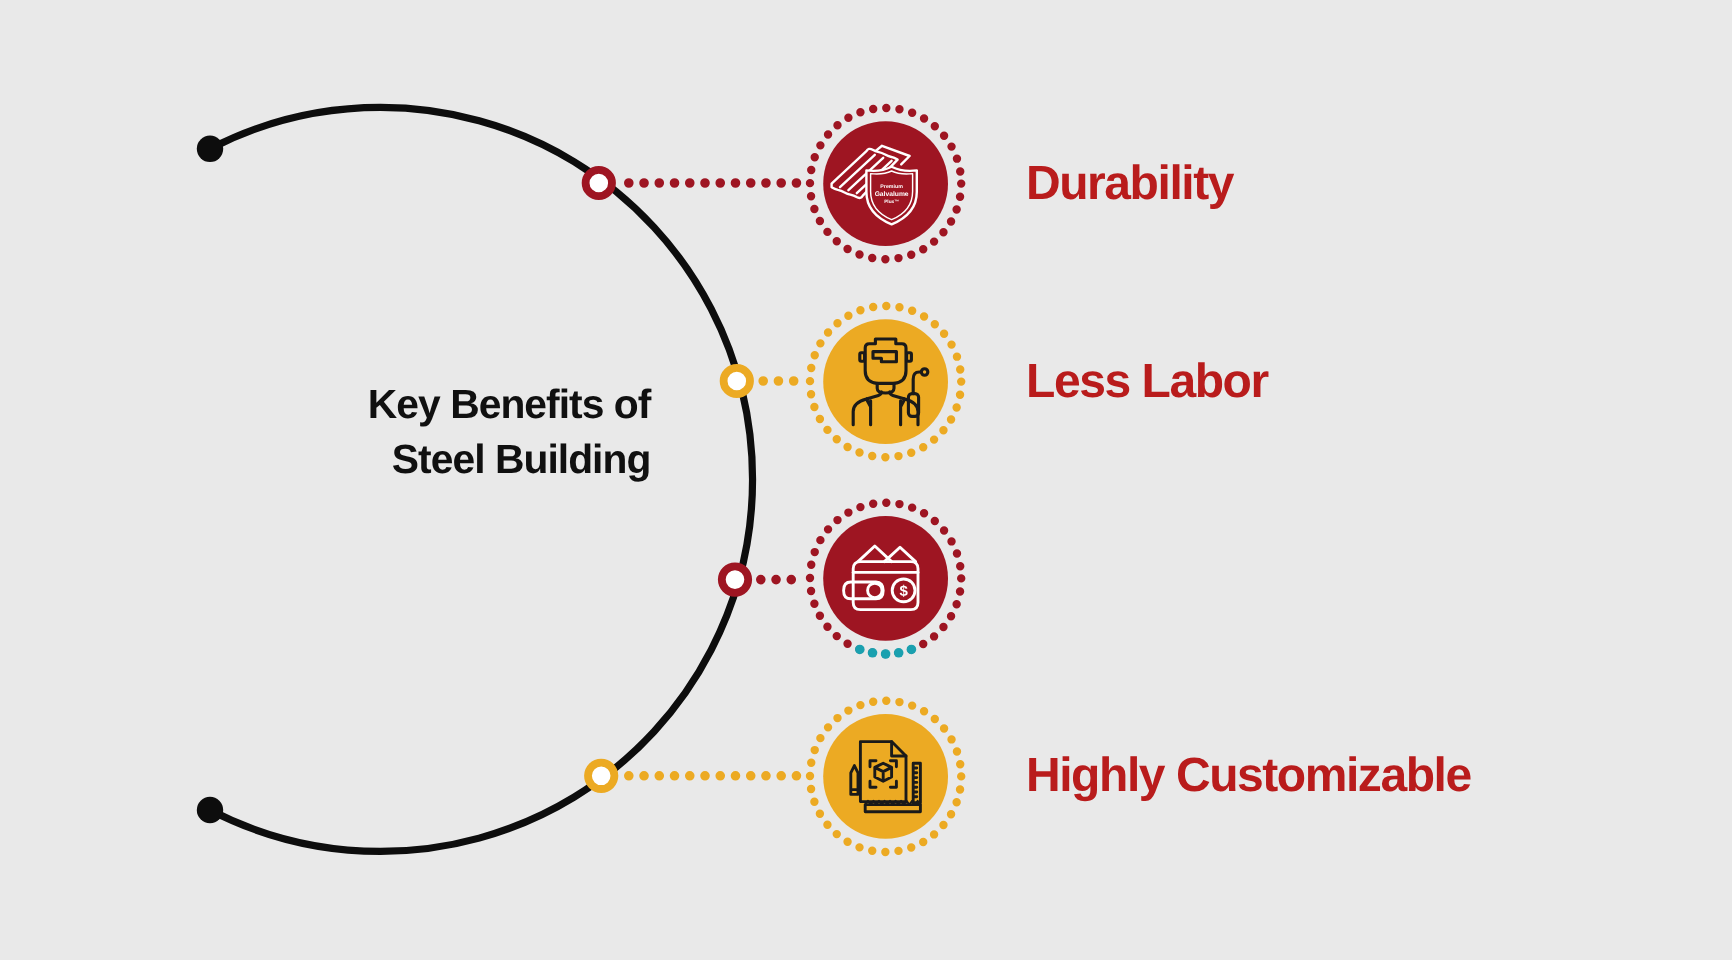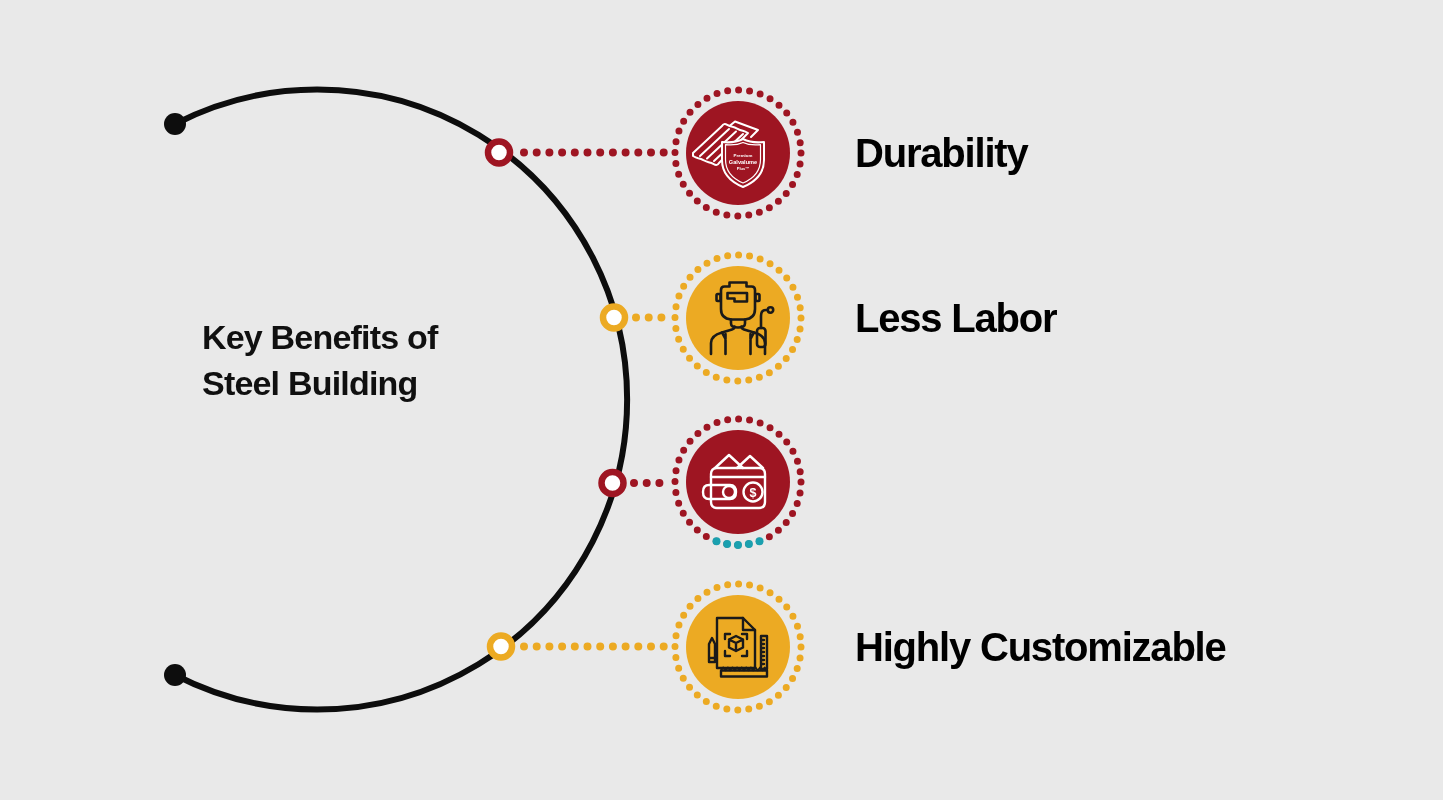--- a/index.html
+++ b/index.html
@@ -6,29 +6,29 @@
   .stage{
     position:relative;
     width:1443px;height:800px;
     background:#e9e9e9;
     overflow:hidden;
     font-family:"Liberation Sans", sans-serif;
   }
   .stage svg{position:absolute;left:0;top:0;}
   .title{
     position:absolute;left:202px;top:314px;width:340px;
-    text-align:left;
+    text-align:right;
     font-size:34px;line-height:46px;font-weight:bold;
     letter-spacing:-0.8px;color:#101010;
   }
   .title span{display:block;}
   .benefit-label{
     position:absolute;left:855px;transform:translateY(-50%);
     font-size:40px;font-weight:bold;letter-spacing:-1.2px;
-    color:#000000;white-space:nowrap;
+    color:#b91c1c;white-space:nowrap;
   }
 </style>
 </head>
 <body>
 
 <div class="stage">
 
   <svg width="1443" height="800" viewBox="0 0 1443 800">
 
     <g>

